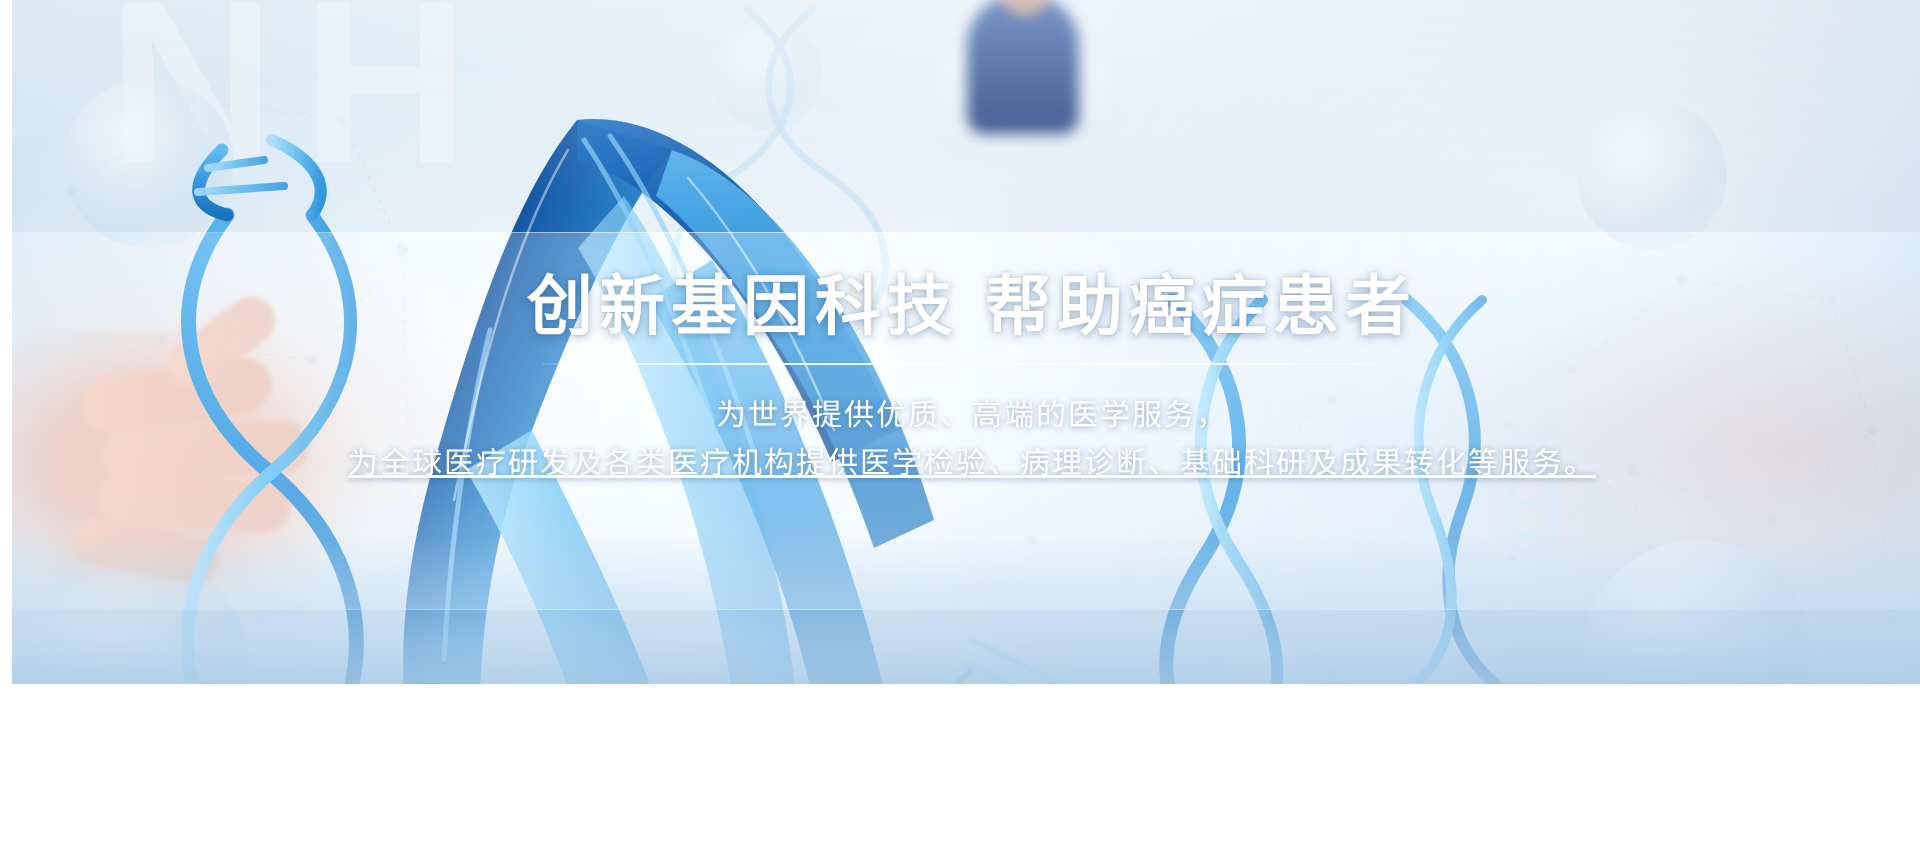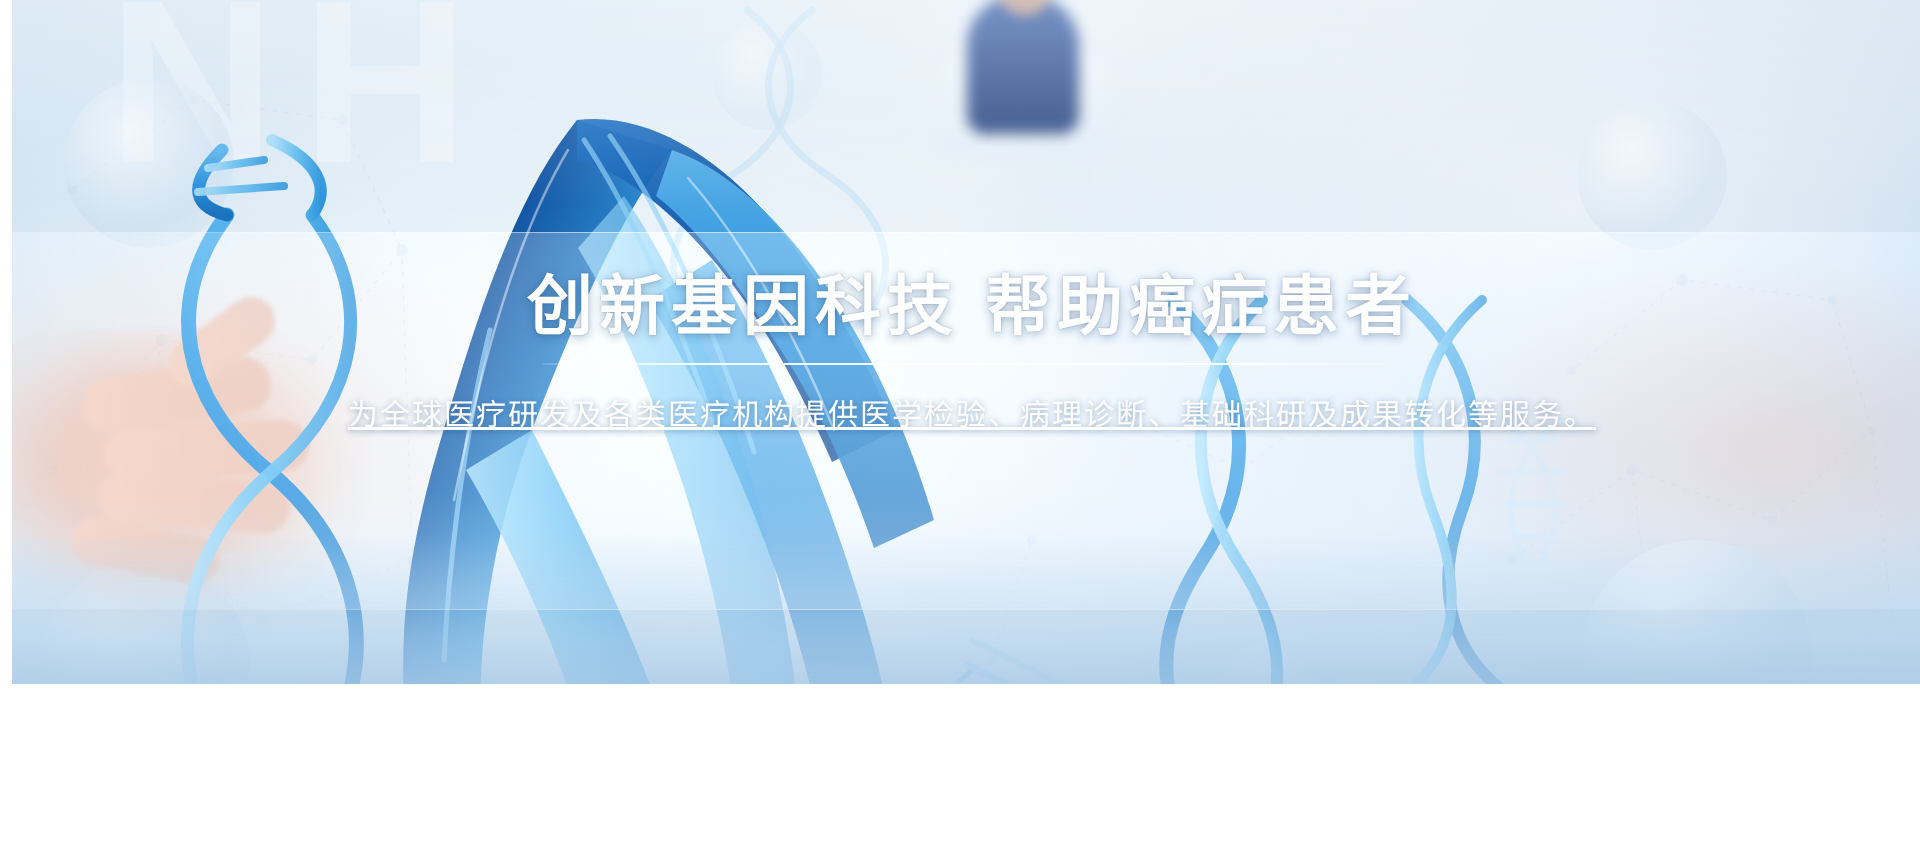--- a/index.html
+++ b/index.html
@@ -393,18 +393,19 @@
     <div class="band-edge-top"></div>
     <div class="band-edge-bottom"></div>
   </div>
 
   <div class="content">
     <div class="headline"><span>创新基因科技</span><span class="gap"></span><span>帮助癌症患者</span></div>
 
     <div class="rule"></div>
 
     <div class="sub">
+      <span class="l1">为世界提供优质、高端的医学服务，</span>
       <span class="l2">为全球医疗研发及各类医疗机构提供医学检验、病理诊断、基础科研及成果转化等服务。</span>
     </div>
   </div>
 
   <div class="bottom-sweep"></div>
 </div>
 
 </body></html>

